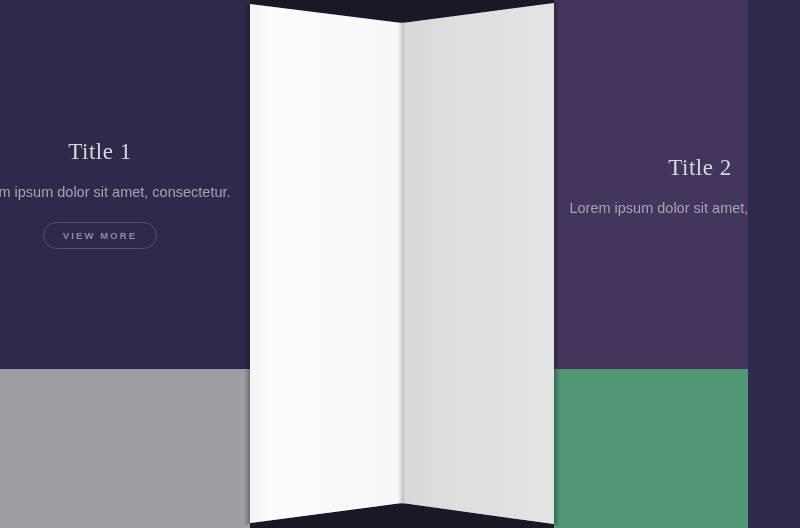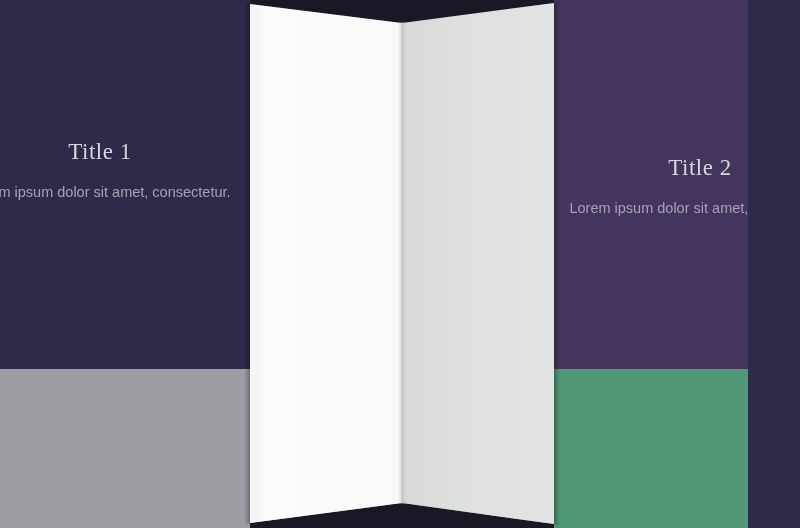--- a/index.html
+++ b/index.html
@@ -111,20 +111,21 @@
 <div id="stage">
 
   <div class="panel" id="panel-left-top"></div>
   <div class="panel" id="panel-left-bottom"></div>
   <div class="panel" id="panel-right-top"></div>
   <div class="panel" id="panel-right-bottom"></div>
 
   <div class="card" id="card-left">
     <h2 class="card-title">Title 1</h2>
     <p class="card-subtitle">Lorem ipsum dolor sit amet, consectetur.</p>
+    <button class="card-btn">View More</button>
   </div>
 
   <div class="card" id="card-right">
     <h2 class="card-title">Title 2</h2>
     <p class="card-subtitle">Lorem ipsum dolor sit amet, consectetur.</p>
   </div>
 
   <div id="fold">
     <svg width="800" height="528" viewBox="0 0 800 528" xmlns="http://www.w3.org/2000/svg">
       <defs>

